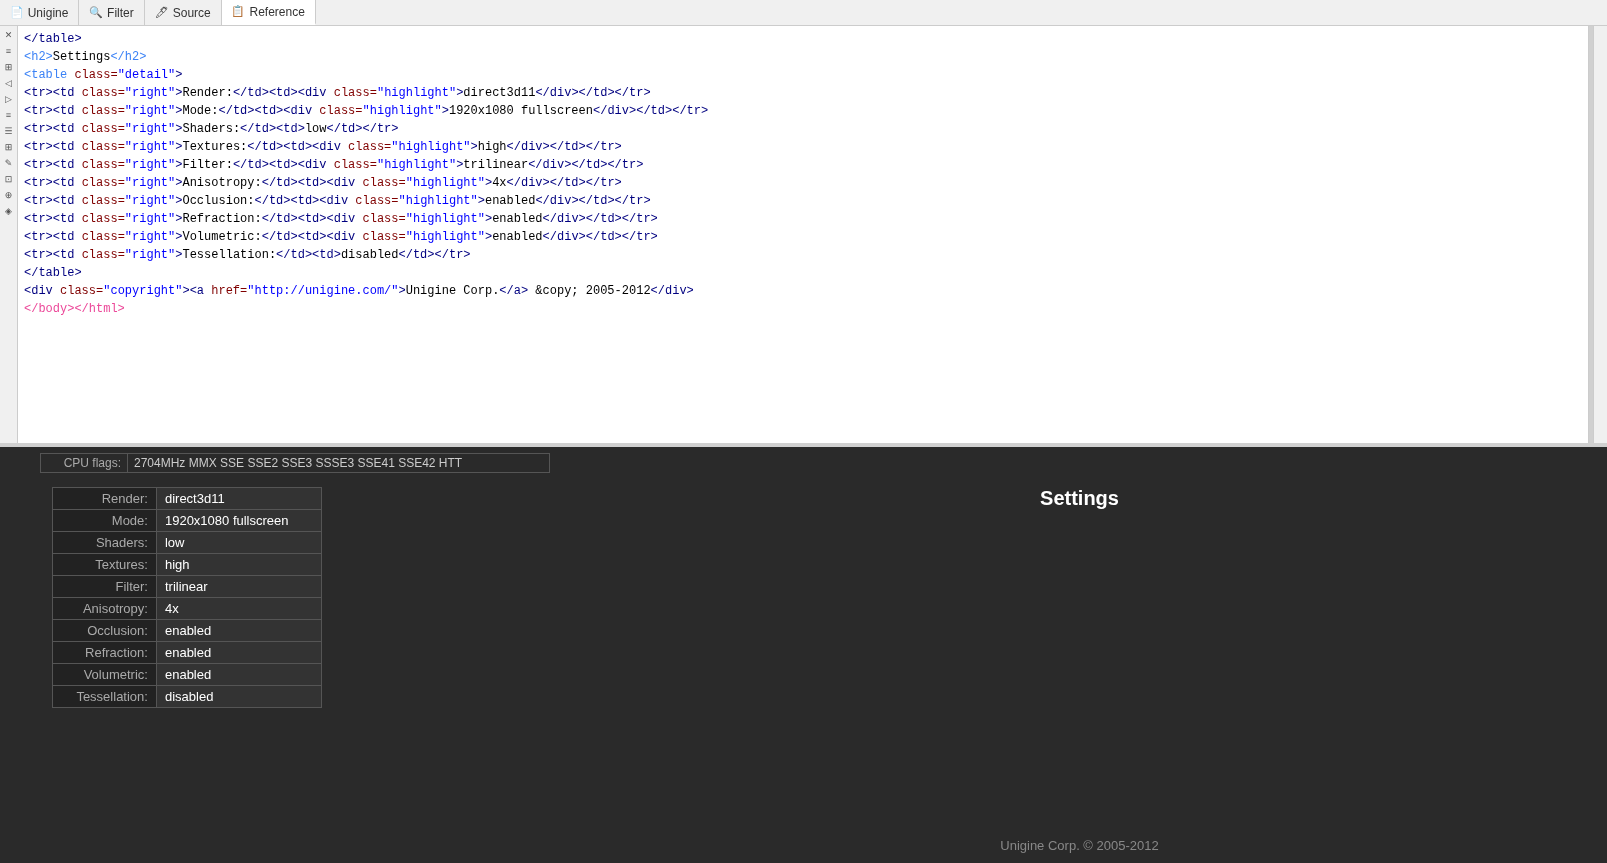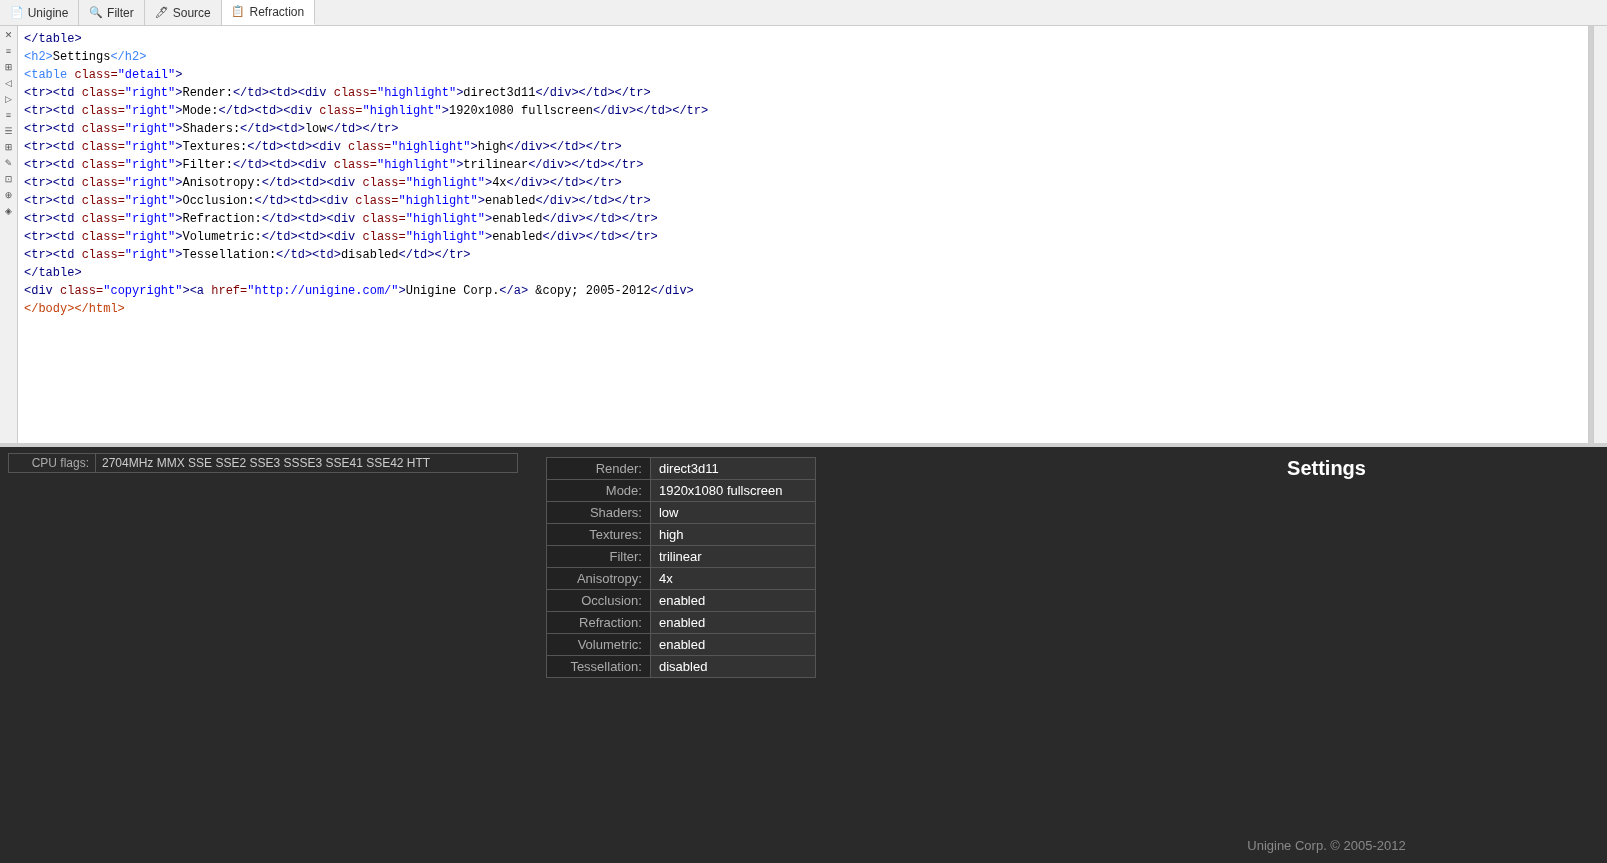--- a/index.html
+++ b/index.html
@@ -188,21 +188,21 @@
   <div class="toolbar-tab">
     <span style="font-size:11px;">🔍</span>
     <span>Filter</span>
   </div>
   <div class="toolbar-tab">
     <span style="font-size:11px;">🖊</span>
     <span>Source</span>
   </div>
   <div class="toolbar-tab active">
     <span style="font-size:11px;">📋</span>
-    <span>Refraction</span>
+    <span>Reference</span>
   </div>
 </div>
 
 <div class="main-area">
 
   <div class="sidebar">
     <div class="sidebar-icon">✕</div>
     <div class="sidebar-icon">≡</div>
     <div class="sidebar-icon">⊞</div>
     <div class="sidebar-icon">◁</div>
@@ -226,32 +226,32 @@
       <span class="code-line"><span style="color:#000080">&lt;tr&gt;&lt;td</span> <span style="color:#800000">class=</span><span style="color:#0000ff">"right"</span><span style="color:#000080">&gt;</span>Shaders:<span style="color:#000080">&lt;/td&gt;&lt;td&gt;</span>low<span style="color:#000080">&lt;/td&gt;&lt;/tr&gt;</span></span>
       <span class="code-line"><span style="color:#000080">&lt;tr&gt;&lt;td</span> <span style="color:#800000">class=</span><span style="color:#0000ff">"right"</span><span style="color:#000080">&gt;</span>Textures:<span style="color:#000080">&lt;/td&gt;&lt;td&gt;&lt;div</span> <span style="color:#800000">class=</span><span style="color:#0000ff">"highlight"</span><span style="color:#000080">&gt;</span>high<span style="color:#000080">&lt;/div&gt;&lt;/td&gt;&lt;/tr&gt;</span></span>
       <span class="code-line"><span style="color:#000080">&lt;tr&gt;&lt;td</span> <span style="color:#800000">class=</span><span style="color:#0000ff">"right"</span><span style="color:#000080">&gt;</span>Filter:<span style="color:#000080">&lt;/td&gt;&lt;td&gt;&lt;div</span> <span style="color:#800000">class=</span><span style="color:#0000ff">"highlight"</span><span style="color:#000080">&gt;</span>trilinear<span style="color:#000080">&lt;/div&gt;&lt;/td&gt;&lt;/tr&gt;</span></span>
       <span class="code-line"><span style="color:#000080">&lt;tr&gt;&lt;td</span> <span style="color:#800000">class=</span><span style="color:#0000ff">"right"</span><span style="color:#000080">&gt;</span>Anisotropy:<span style="color:#000080">&lt;/td&gt;&lt;td&gt;&lt;div</span> <span style="color:#800000">class=</span><span style="color:#0000ff">"highlight"</span><span style="color:#000080">&gt;</span>4x<span style="color:#000080">&lt;/div&gt;&lt;/td&gt;&lt;/tr&gt;</span></span>
       <span class="code-line"><span style="color:#000080">&lt;tr&gt;&lt;td</span> <span style="color:#800000">class=</span><span style="color:#0000ff">"right"</span><span style="color:#000080">&gt;</span>Occlusion:<span style="color:#000080">&lt;/td&gt;&lt;td&gt;&lt;div</span> <span style="color:#800000">class=</span><span style="color:#0000ff">"highlight"</span><span style="color:#000080">&gt;</span>enabled<span style="color:#000080">&lt;/div&gt;&lt;/td&gt;&lt;/tr&gt;</span></span>
       <span class="code-line"><span style="color:#000080">&lt;tr&gt;&lt;td</span> <span style="color:#800000">class=</span><span style="color:#0000ff">"right"</span><span style="color:#000080">&gt;</span>Refraction:<span style="color:#000080">&lt;/td&gt;&lt;td&gt;&lt;div</span> <span style="color:#800000">class=</span><span style="color:#0000ff">"highlight"</span><span style="color:#000080">&gt;</span>enabled<span style="color:#000080">&lt;/div&gt;&lt;/td&gt;&lt;/tr&gt;</span></span>
       <span class="code-line"><span style="color:#000080">&lt;tr&gt;&lt;td</span> <span style="color:#800000">class=</span><span style="color:#0000ff">"right"</span><span style="color:#000080">&gt;</span>Volumetric:<span style="color:#000080">&lt;/td&gt;&lt;td&gt;&lt;div</span> <span style="color:#800000">class=</span><span style="color:#0000ff">"highlight"</span><span style="color:#000080">&gt;</span>enabled<span style="color:#000080">&lt;/div&gt;&lt;/td&gt;&lt;/tr&gt;</span></span>
       <span class="code-line"><span style="color:#000080">&lt;tr&gt;&lt;td</span> <span style="color:#800000">class=</span><span style="color:#0000ff">"right"</span><span style="color:#000080">&gt;</span>Tessellation:<span style="color:#000080">&lt;/td&gt;&lt;td&gt;</span>disabled<span style="color:#000080">&lt;/td&gt;&lt;/tr&gt;</span></span>
       <span class="code-line"><span style="color:#000080">&lt;/table&gt;</span></span>
       <span class="code-line"><span style="color:#000080">&lt;div</span> <span style="color:#800000">class=</span><span style="color:#0000ff">"copyright"</span><span style="color:#000080">&gt;&lt;a</span> <span style="color:#800000">href=</span><span style="color:#0000ff">"http://unigine.com/"</span><span style="color:#000080">&gt;</span>Unigine Corp.<span style="color:#000080">&lt;/a&gt;</span> &amp;copy; 2005-2012<span style="color:#000080">&lt;/div&gt;</span></span>
-      <span class="code-line"><span style="color:#c2410c">&lt;/body&gt;&lt;/html&gt;</span></span>
+      <span class="code-line"><span style="color:#ec4899">&lt;/body&gt;&lt;/html&gt;</span></span>
     </div>
   </div>
 
   <div class="v-divider"></div>
 
   <div class="scrollbar-area"></div>
 </div>
 
 <div class="h-divider"></div>
 
-<div class="bottom-area" style="background:#2a2a2a; flex:1; display:flex; flex-direction:row; overflow:hidden;">
+<div class="bottom-area" style="background:#2a2a2a; flex:1; display:flex; flex-direction:column; overflow:hidden;padding-left:32px;">
 
   <div style="padding: 6px 8px 4px 8px; flex-shrink:0;">
     <table class="info-table">
       <tbody>
           <tr>
         <td>CPU flags:</td>
         <td>2704MHz MMX SSE SSE2 SSE3 SSSE3 SSE41 SSE42 HTT</td>
       </tr>
     </tbody>
       </table>

